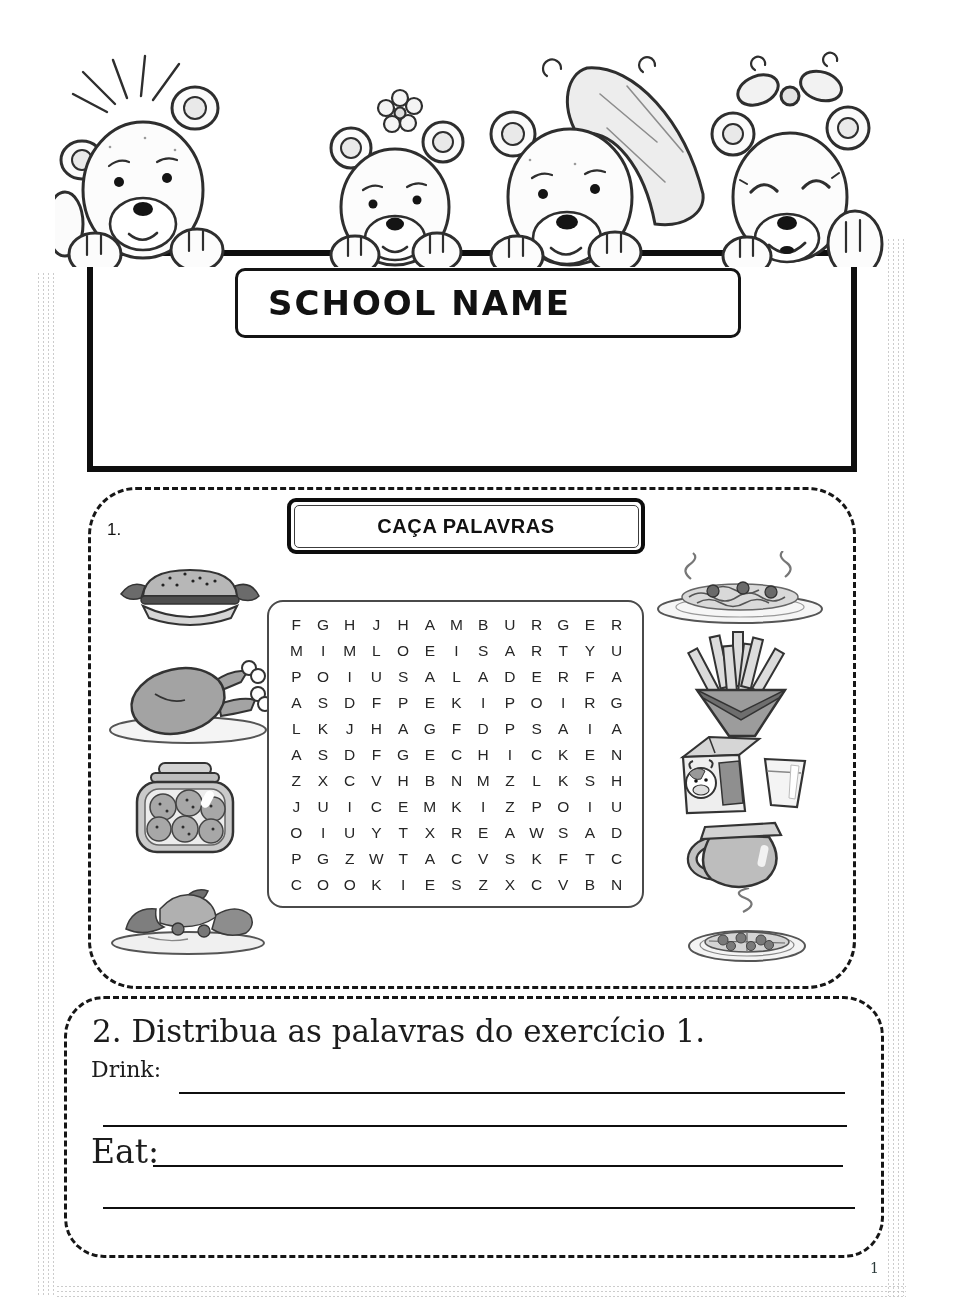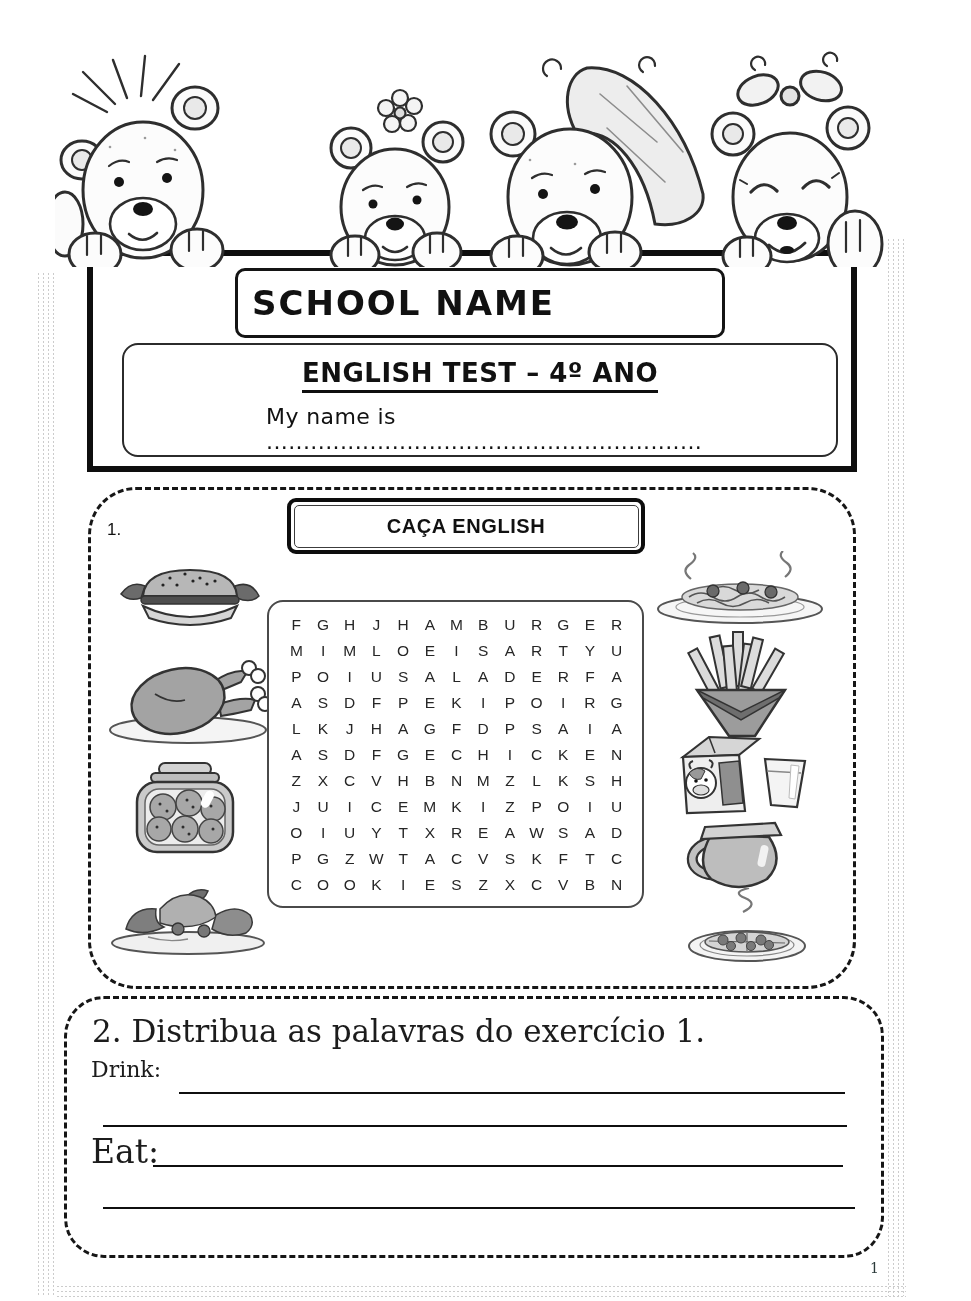--- a/index.html
+++ b/index.html
@@ -14,21 +14,21 @@
   .edge-bottom{left:56px;top:1284px;width:850px;height:14px;background-size:4px 5px;}
 
   
   .board{position:absolute;left:87px;top:250px;width:758px;height:210px;border:6px solid #0e0e0e;
          background:#fff;z-index:2;}
 
   .bears{position:absolute;left:55px;top:42px;width:860px;height:225px;z-index:3;}
 
   .school-box{position:absolute;left:235px;top:268px;width:470px;height:64px;background:#fff;
               border:3px solid #141414;border-radius:10px;z-index:5;display:flex;align-items:center;
-              padding-left:14px;}
+              padding-left:30px;}
   .school-label{font-family:"DejaVu Sans",sans-serif;font-weight:bold;font-size:34px;letter-spacing:2px;}
   .school-blank{font-family:"DejaVu Sans",sans-serif;font-weight:bold;font-size:34px;margin-left:14px;letter-spacing:1px;}
 
   .test-box{position:absolute;left:122px;top:343px;width:712px;height:110px;border:2.5px solid #2b2b2b;
             border-radius:16px;background:#fff;z-index:4;}
   .test-title{margin-top:13px;text-align:center;font-family:"DejaVu Sans",sans-serif;
               font-weight:bold;font-size:26px;letter-spacing:.5px;}
   .test-title span{border-bottom:3px solid #0f0f0f;padding-bottom:2px;}
   .name-line{margin-top:16px;margin-left:142px;font-family:"DejaVu Sans",sans-serif;
              font-size:22px;font-weight:500;letter-spacing:.4px;}
@@ -168,30 +168,26 @@
         <path d="M685,197 v18 M698,196 v18" stroke-width="2.2"></path>
       <ellipse cx="800" cy="202" rx="27" ry="33" fill="#fcfcfc"></ellipse>
         <path d="M791,180 v30 M805,178 v31" stroke-width="2.2"></path>
     </g>
   </svg>
 
   <div class="school-box">
     <span class="school-label">SCHOOL NAME</span>
   </div>
 
-  <div class="test-box">
-    <div class="test-title"><span>ENGLISH TEST – 4º ANO</span></div>
-    <div class="name-line">My name is ...........................................................</div>
-  </div>
 
   <div class="sec1">
     <div class="sec1-num">1.</div>
 
     <div class="caca-outer">
-      <div class="caca-inner">CAÇA ENGLISH</div>
+      <div class="caca-inner">CAÇA PALAVRAS</div>
     </div>
 
     <svg class="food" style="left:24px;top:66px" width="150" height="75" viewBox="0 0 150 75">
       <path d="M6,38 q10,-14 24,-8 l-4,12 q-12,4 -20,-4 Z" fill="#6b6b6b" stroke="#333" stroke-width="1.5"></path>
       <path d="M144,40 q-8,-16 -24,-10 l2,12 q14,6 22,-2 Z" fill="#6b6b6b" stroke="#333" stroke-width="1.5"></path>
       <path d="M28,40 q2,-26 47,-26 q45,0 47,26 Z" fill="#b7b7b7" stroke="#333" stroke-width="2"></path>
       <g fill="#222">
           <circle cx="55" cy="22" r="1.6"></circle>
           <circle cx="70" cy="18" r="1.6"></circle>
           <circle cx="85" cy="22" r="1.6"></circle>

